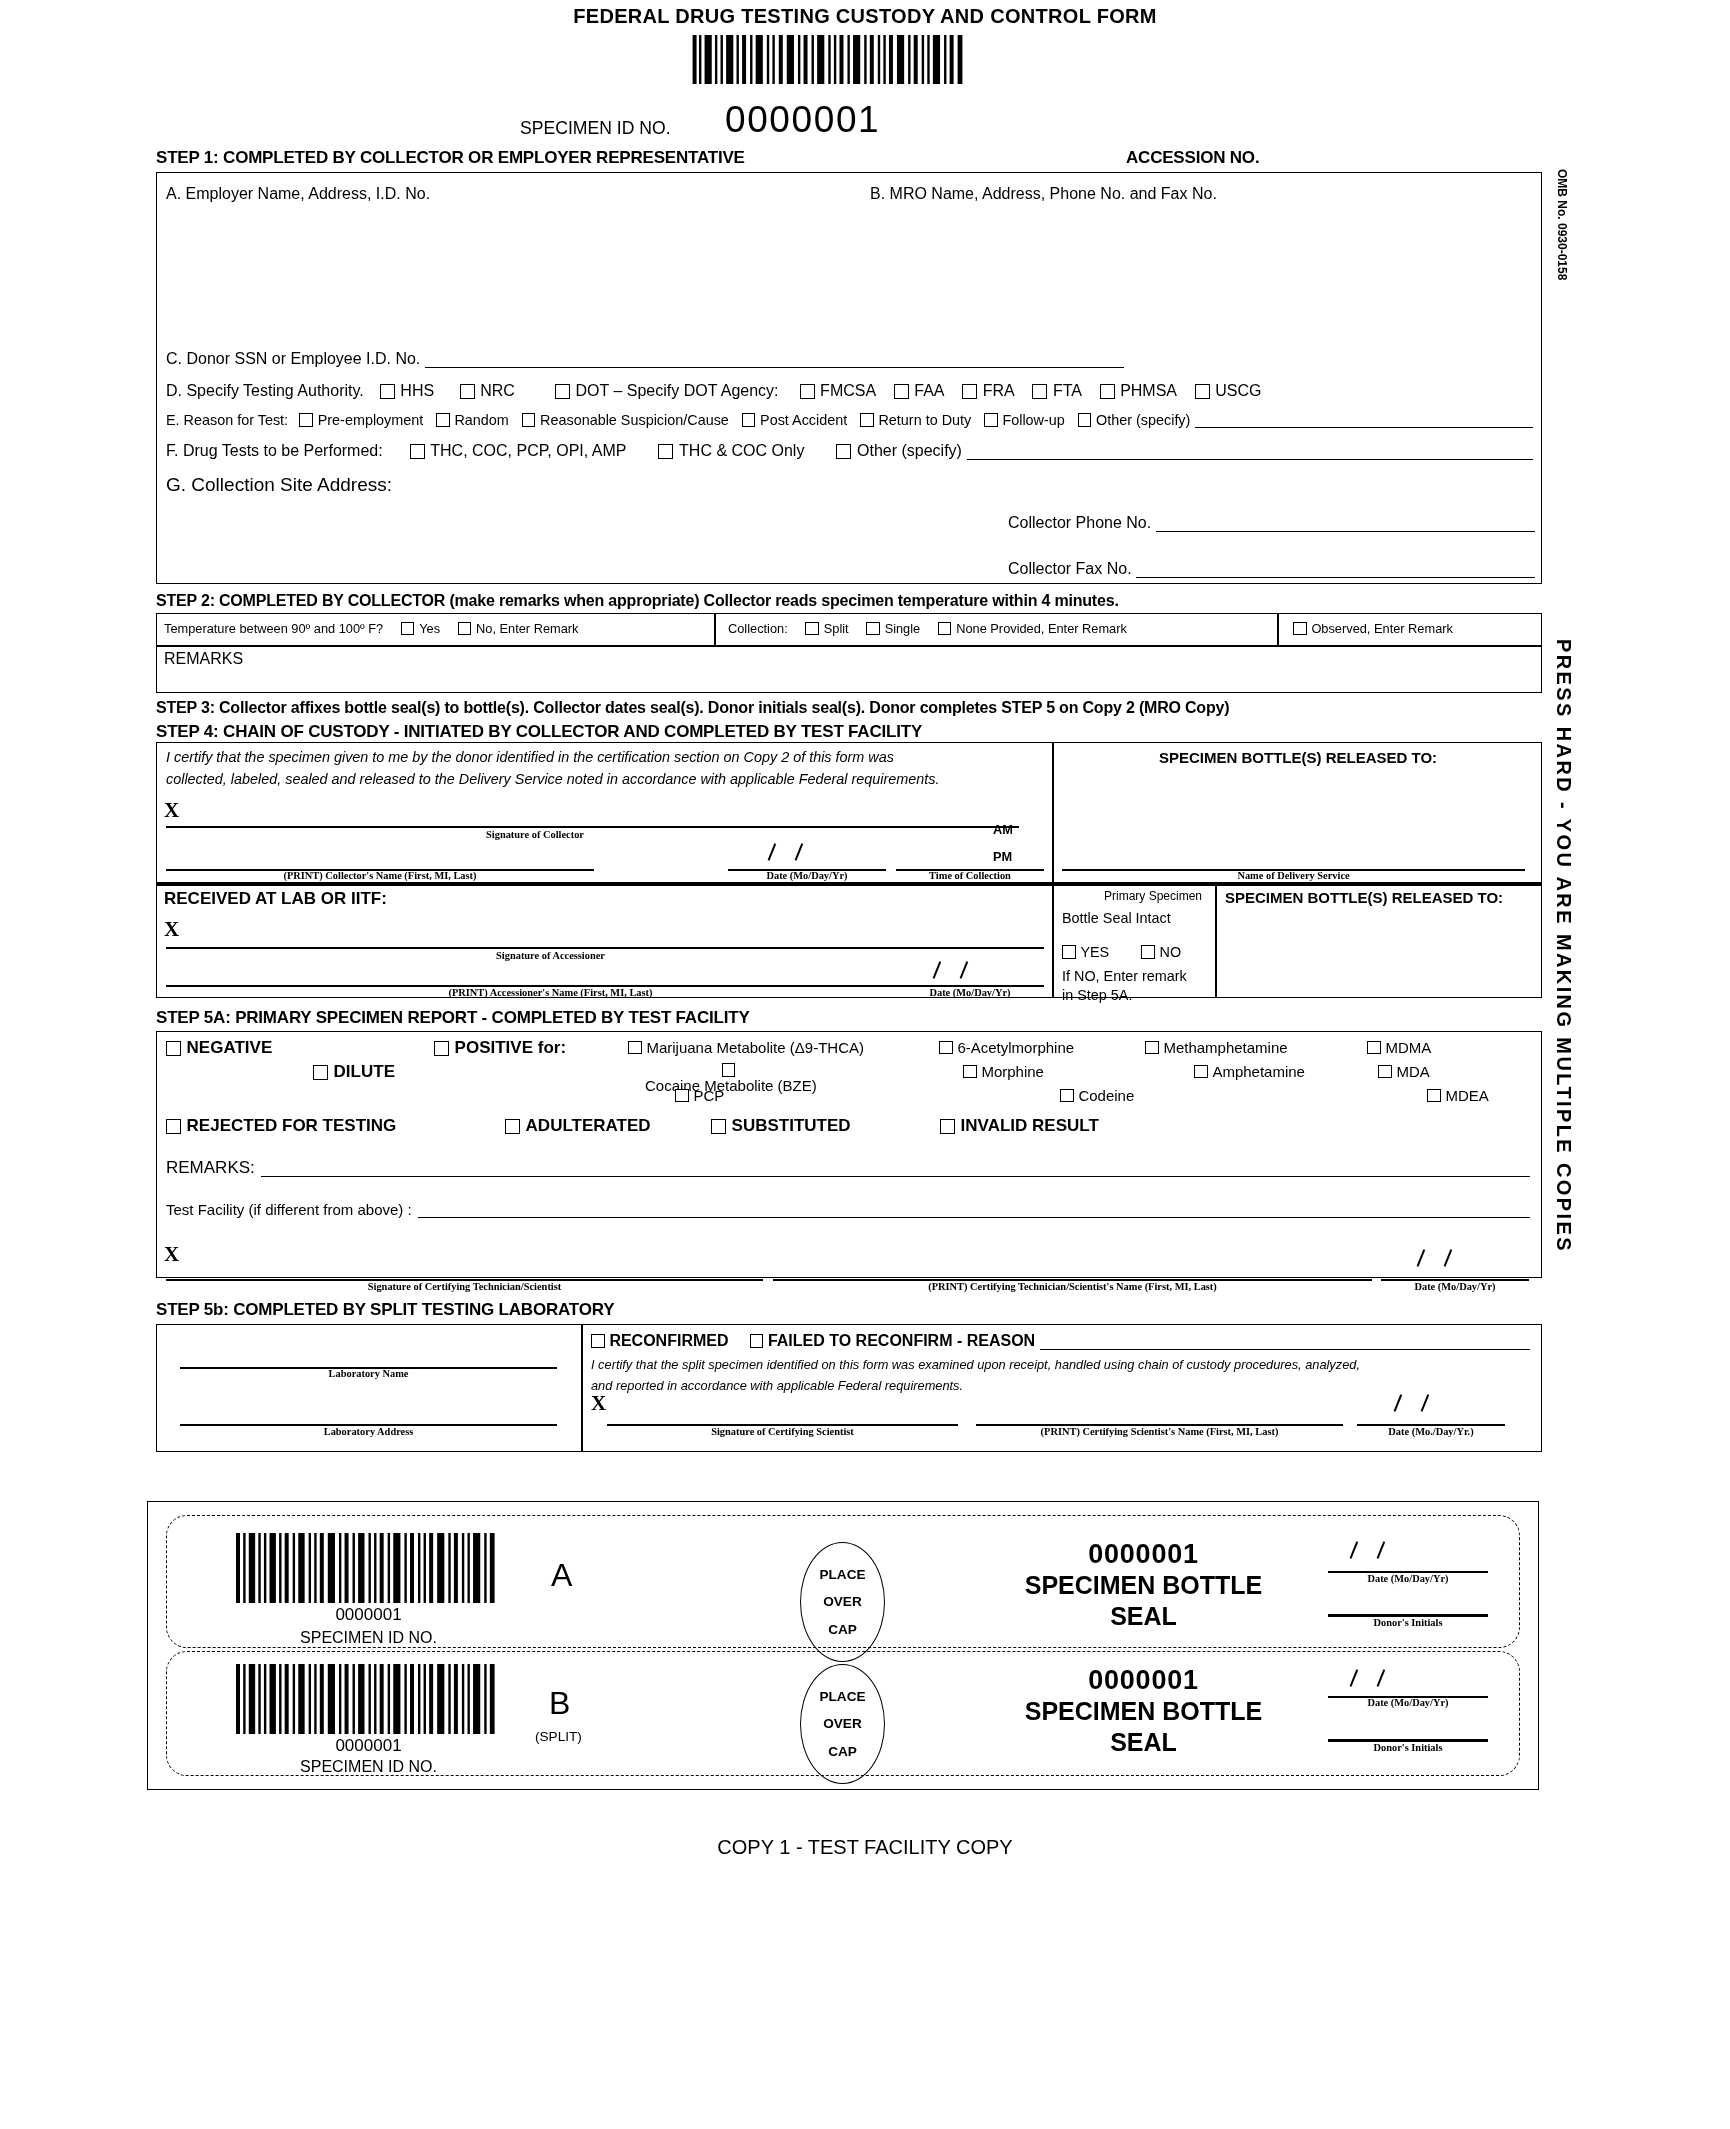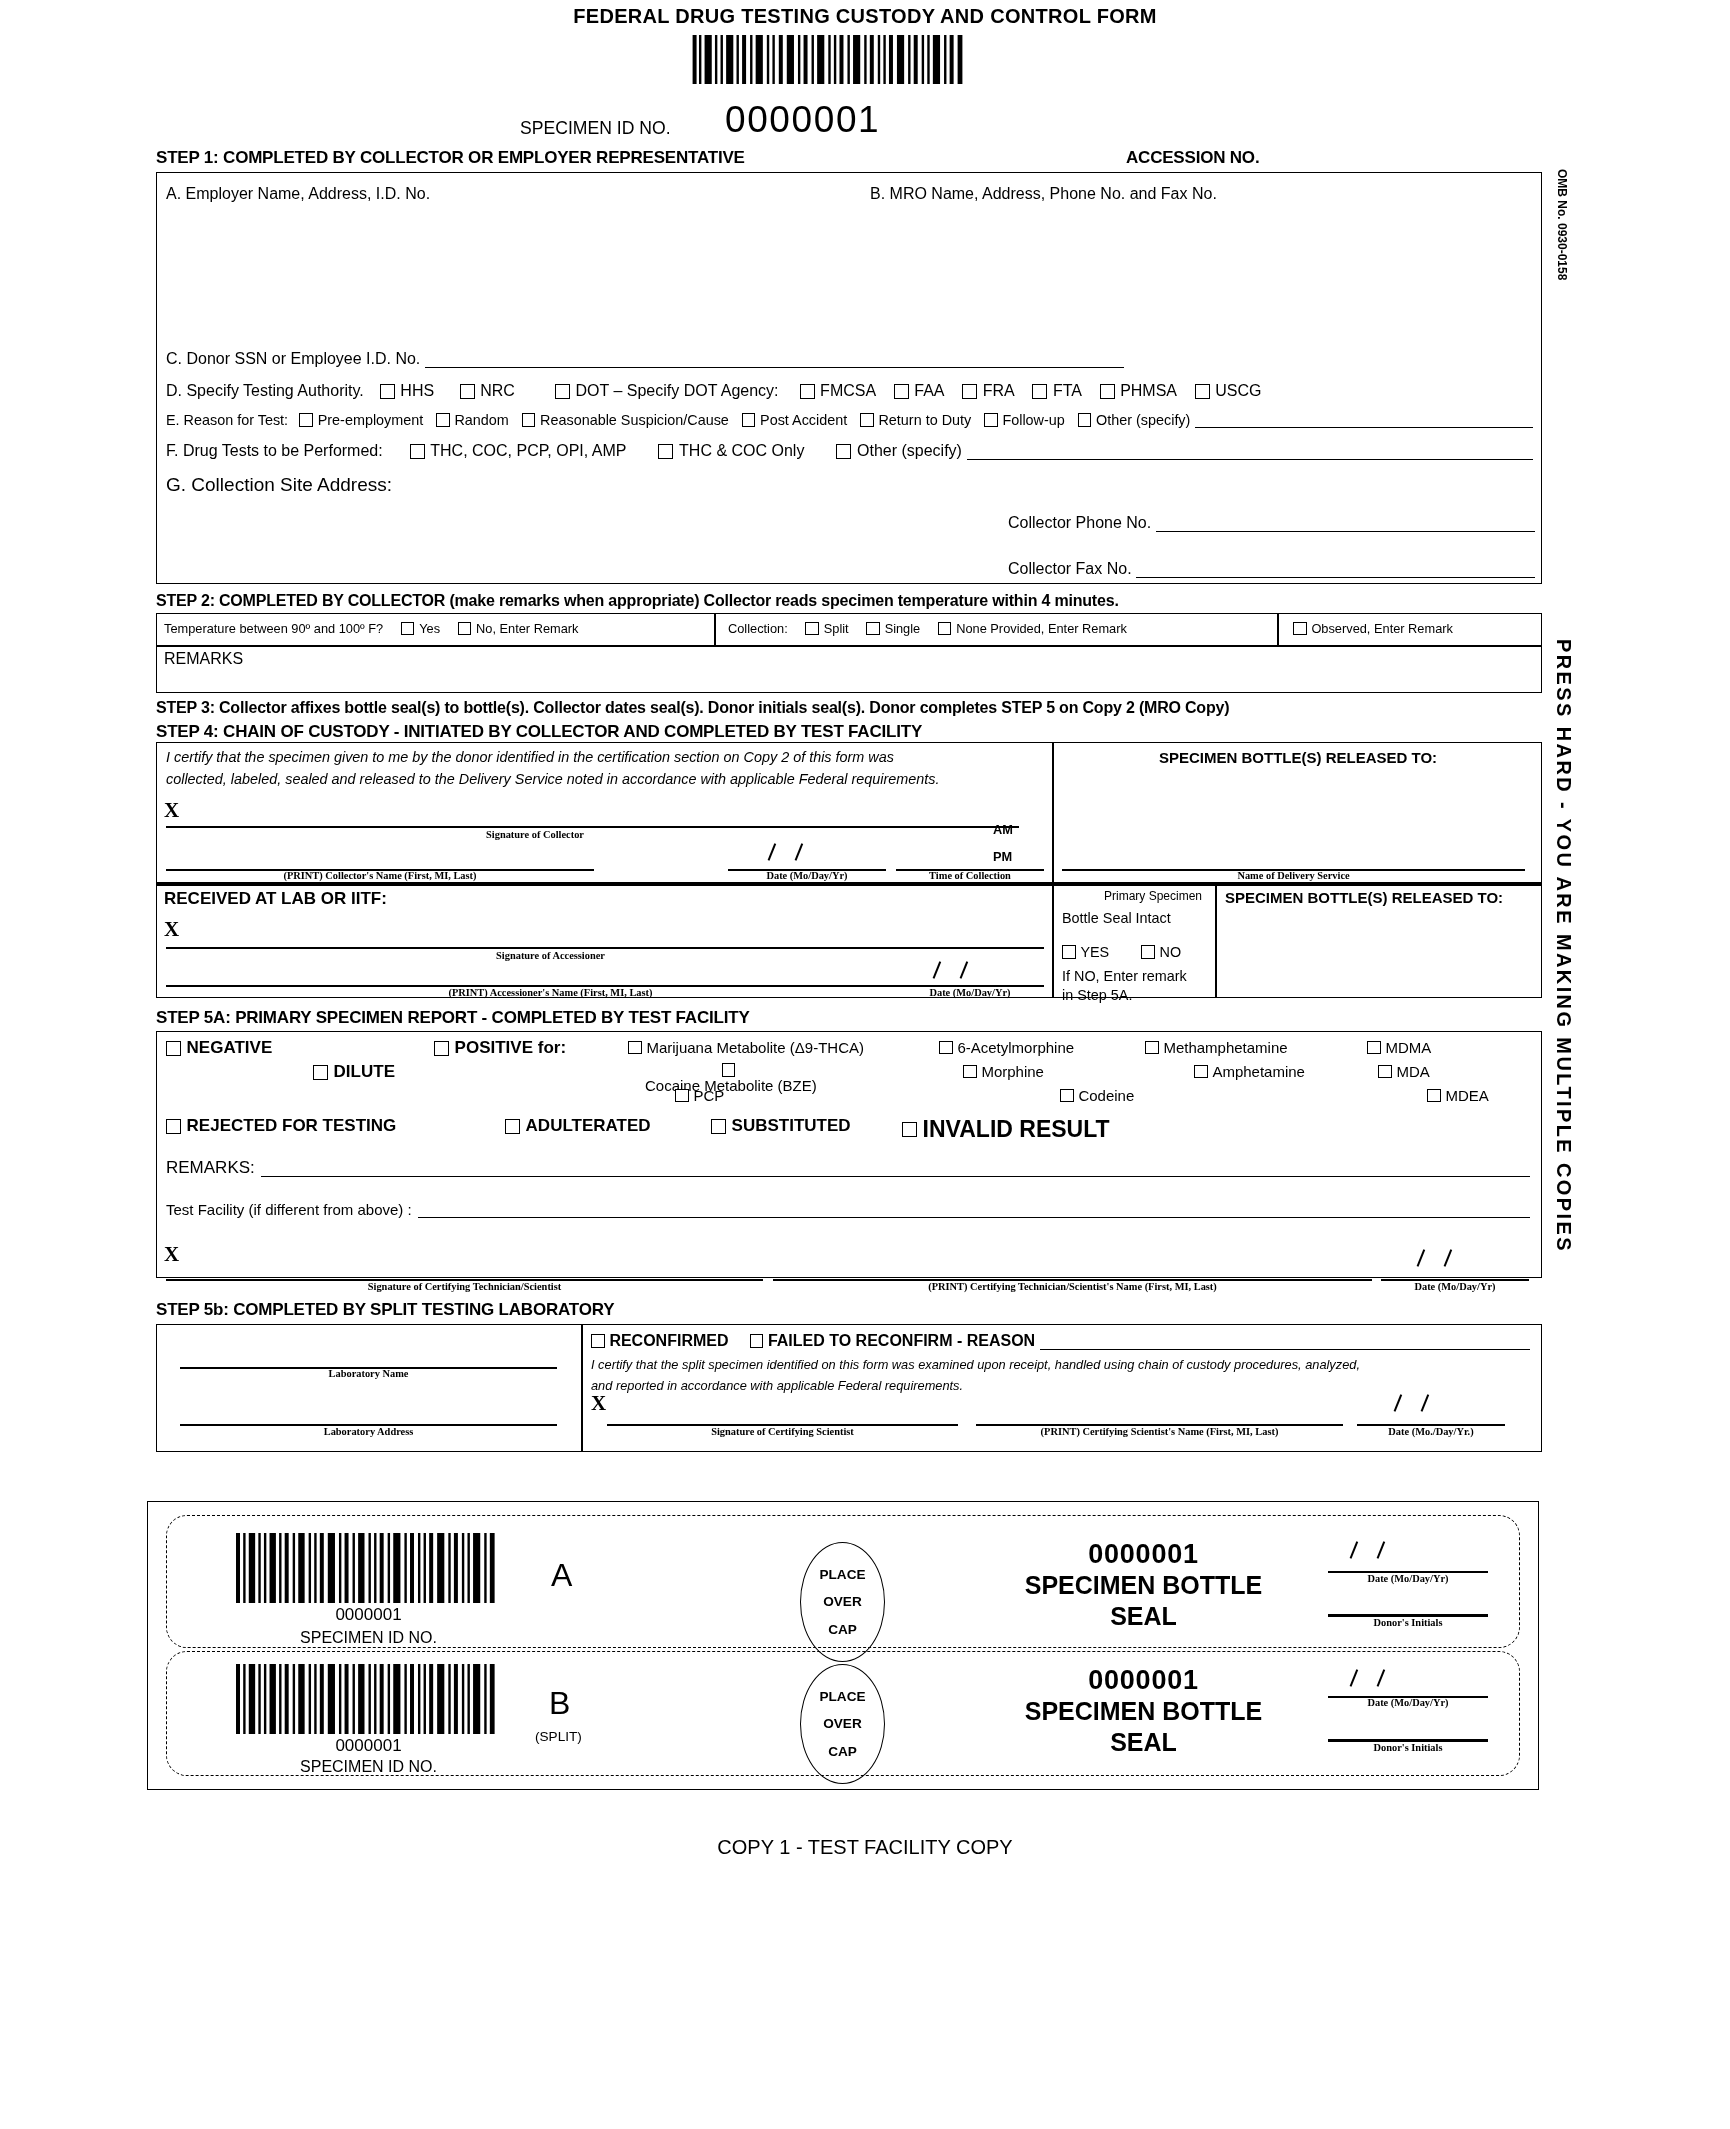--- a/index.html
+++ b/index.html
@@ -391,21 +391,21 @@
     <span class="nowrap">REJECTED FOR TESTING</span>
   </div>
   <div class="row bold" style="position:absolute;left:505px;top:1116px;font-size:17px;">
     <span class="cb"></span>
     <span class="nowrap">ADULTERATED</span>
   </div>
   <div class="row bold" style="position:absolute;left:711px;top:1116px;font-size:17px;">
     <span class="cb"></span>
     <span class="nowrap">SUBSTITUTED</span>
   </div>
-  <div class="row bold" style="position:absolute;left:902px;top:1116px;font-size:23px;">
+  <div class="row bold" style="position:absolute;left:940px;top:1116px;font-size:17px;">
     <span class="cb"></span>
     <span class="nowrap">INVALID RESULT</span>
   </div>
 
   <div class="row" style="position:absolute;left:166px;top:1158px;width:1364px;font-size:17px;">
     <span class="nowrap">REMARKS:</span>
     <span class="ul fill" style="height:17.6px;margin-left:6.4px;"></span>
   </div>
 
   <div class="row" style="position:absolute;left:166px;top:1201px;width:1364px;font-size:15px;">

